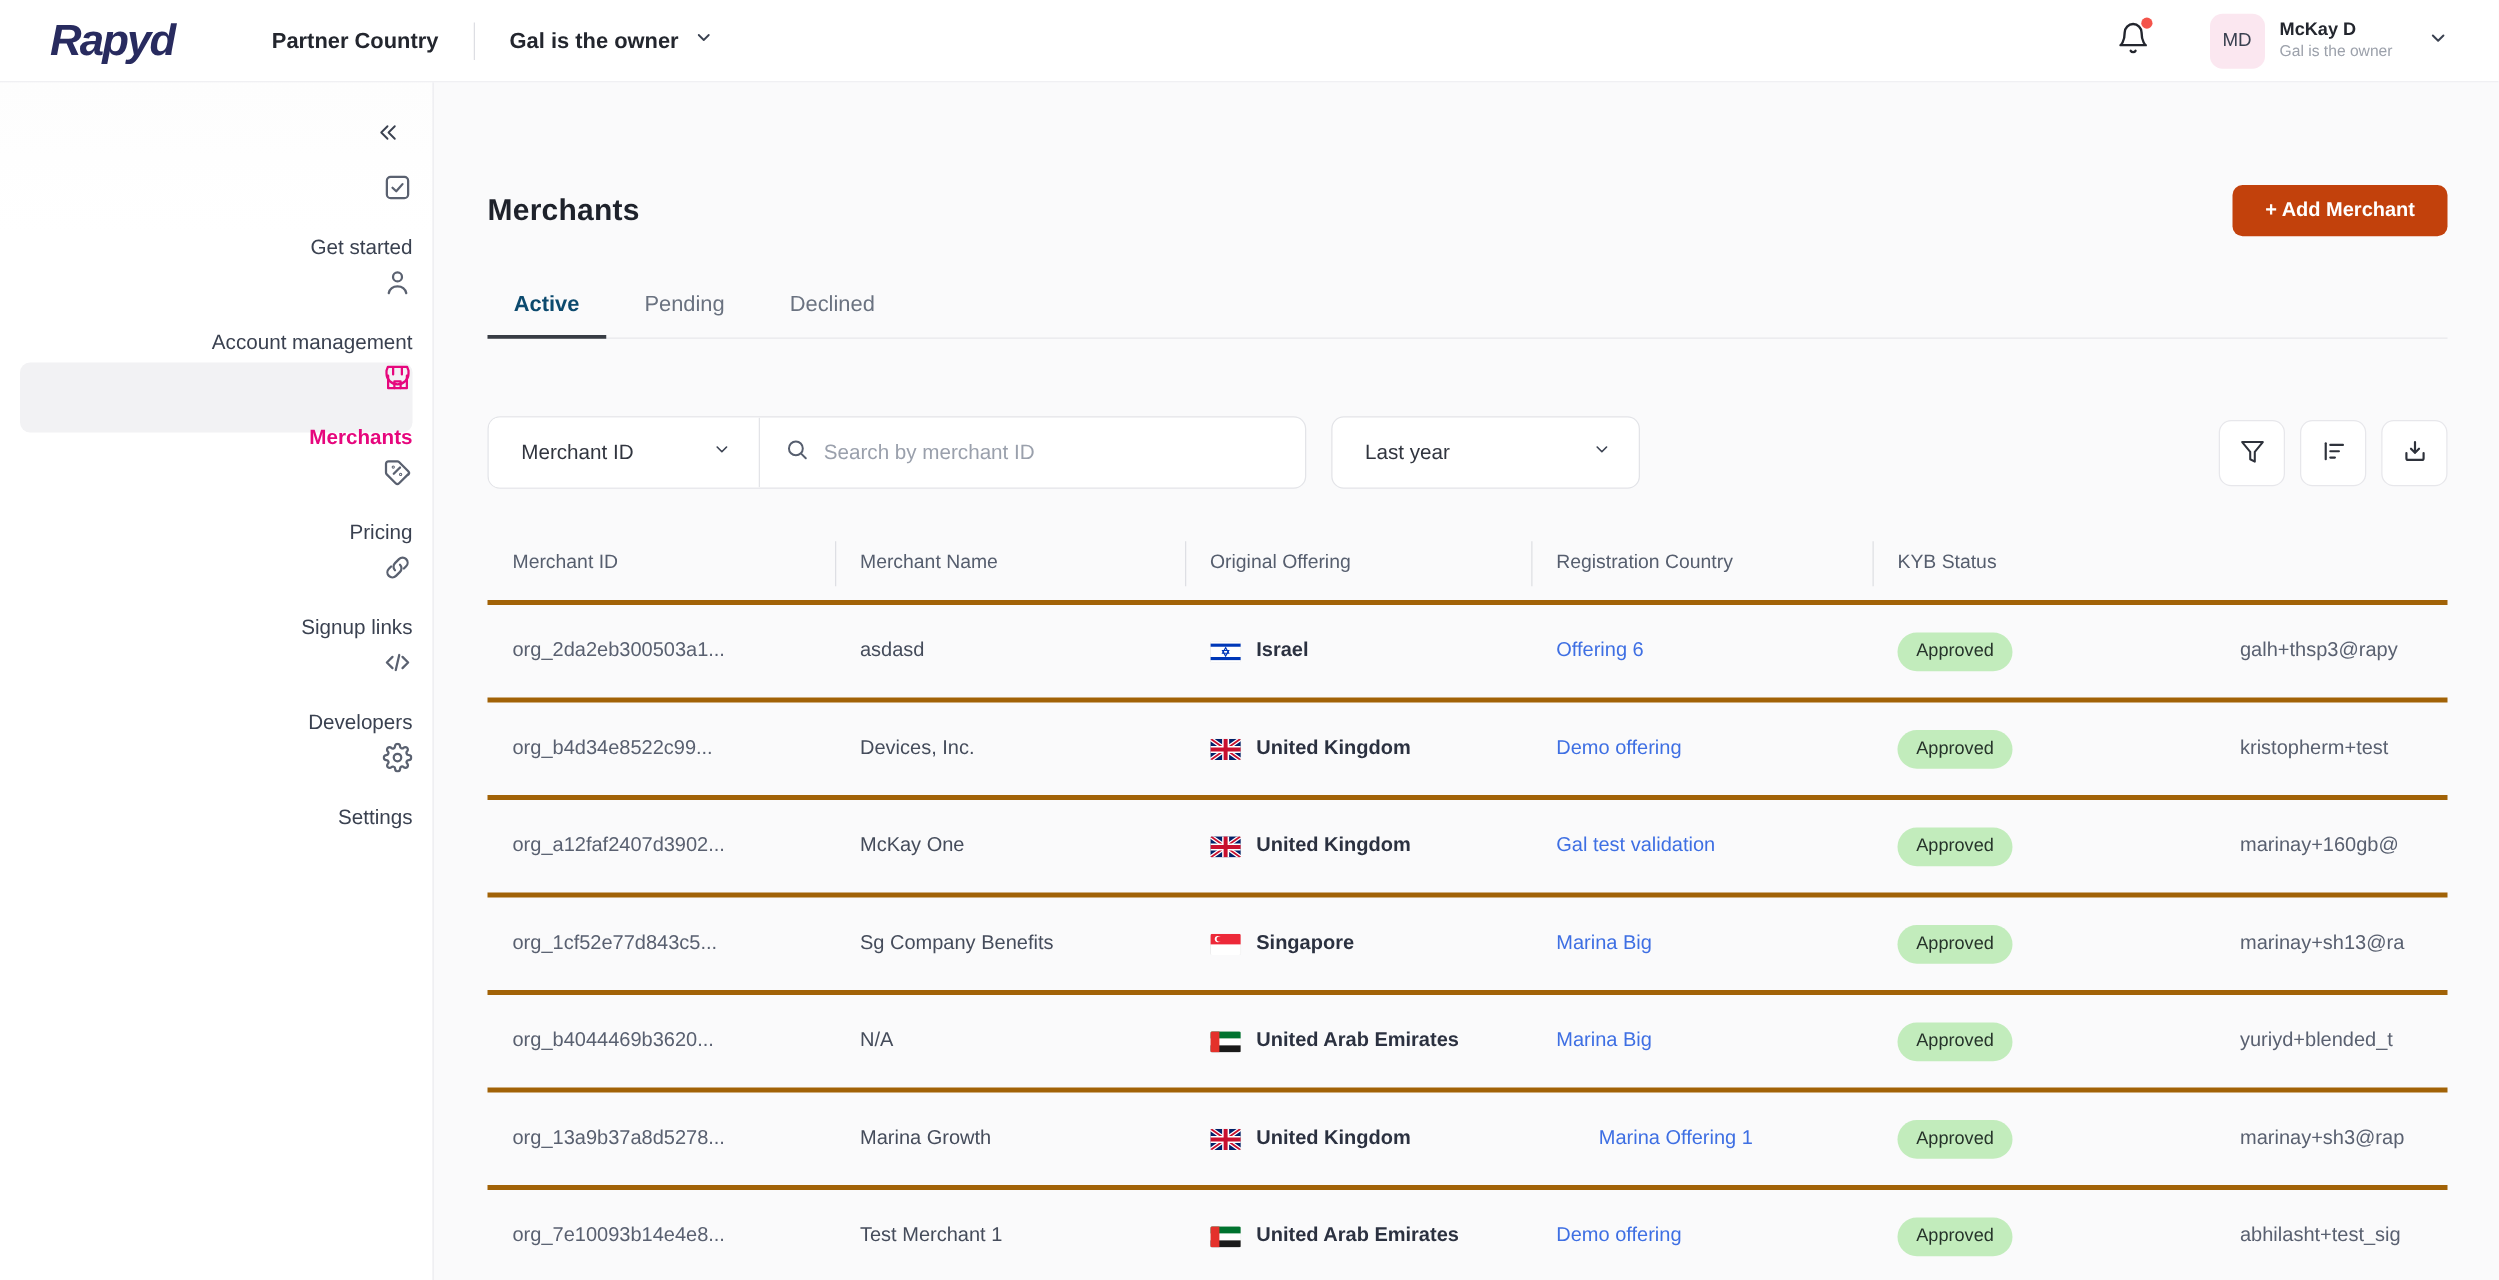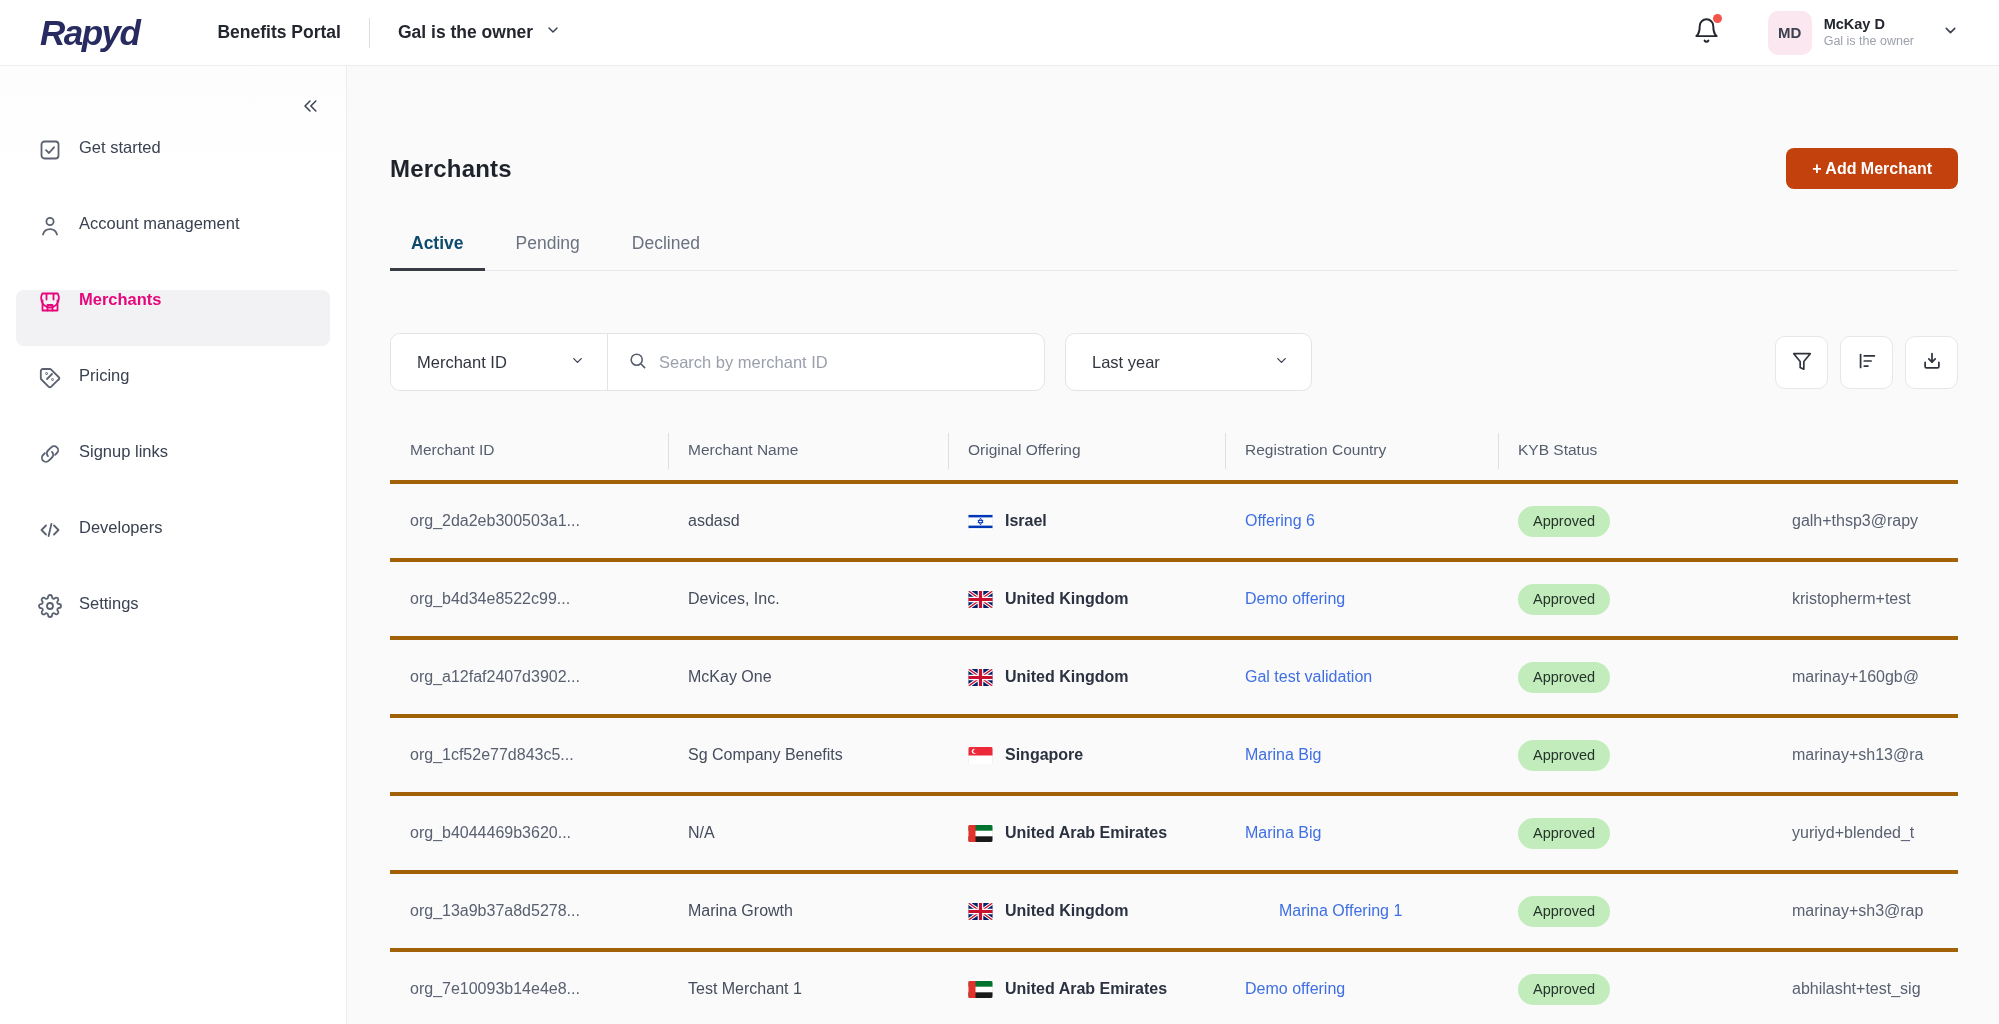--- a/index.html
+++ b/index.html
@@ -26,42 +26,42 @@
   .v-div { width: 1px; height: 30px; background: #DDDEE3; margin: 0 28px 0 28px; }
   .owner-select { display: flex; align-items: center; gap: 12px; cursor: pointer; }
   .owner-select span { font-size: 17.5px; font-weight: 600; color: #23262E; }
   .topbar-right { display: flex; align-items: center; }
   .bell { position: relative; cursor: pointer; margin-right: 48px; display: flex; }
   .bell .dot { position: absolute; top: -3px; right: -2px; width: 9px; height: 9px; border-radius: 50%; }
   .user { display: flex; align-items: center; cursor: pointer; }
   .avatar {
     width: 44px; height: 44px; border-radius: 10px; background: #FBE7F0;
     display: flex; align-items: center; justify-content: center;
-    font-size: 15px; font-weight: 700; color: #3A4150;
+    font-size: 15px; font-weight: 400; color: #3A4150;
   }
   .user-text { margin-left: 12px; margin-right: 28px; }
   .user-name { font-size: 14.5px; font-weight: 700; color: #23262E; line-height: 1.25; }
   .user-role { font-size: 12.5px; color: #9CA1AB; line-height: 1.3; }
 
   
   .body-row { flex: 1; display: flex; min-height: 0; }
   .sidebar {
     width: 347px; flex: 0 0 347px; background: #fff;
     border-right: 1px solid #ECECEF; position: relative;
     background: linear-gradient(180deg, #fdfdfd 0%, #ffffff 120px);
   }
   .collapse {
     position: absolute; top: 26px; right: 22px; background: none; border: none;
     cursor: pointer; color: #3A4150; padding: 4px;
   }
   .side-menu { padding: 72px 16px 0 16px; display: flex; flex-direction: column; }
   .side-item {
     height: 56px; margin-bottom: 20px; border-radius: 8px;
-    display: flex; align-items: flex-start; padding-left: 22px; gap: 17px;
-    font-size: 16.5px; color: #3A4150; cursor: pointer;
+    display: flex; align-items: flex-end; padding-left: 22px; gap: 27px;
+    font-size: 16.5px; color: #3A4150; cursor: pointer; flex-direction: column;
   }
   .side-item .icn { display: flex; color: #5A6170; }
   .side-item.active { background: #F2F2F4; color: #E6077D; font-weight: 700; }
   .side-item.active .icn { color: #E6077D; }
 
   .main { flex: 1; min-width: 0; background: #FAFAFB; padding: 0 41px 0 43px; overflow: hidden; }
 
   
   .page-head { margin-top: 82px; display: flex; align-items: center; justify-content: space-between; }
   .page-title { font-size: 24px; font-weight: 700; color: #1E222B; letter-spacing: .2px; }
@@ -138,21 +138,21 @@
   .foot-strip { height: 26px; background: #F2F2F4; margin: 0 -41px 0 -43px; }
 </style>
 </head>
 <body>
 
 <div class="app">
 
   <header class="topbar">
     <div class="topbar-left">
       <div class="logo" style="color: rgb(40, 43, 95);">Rapyd</div>
-      <div class="portal-title">Benefits Portal</div>
+      <div class="portal-title">Partner Country</div>
       <div class="v-div"></div>
       <div class="owner-select">
         <span>Gal is the owner</span>
         <span class="icn">
           <svg width="16" height="16" viewBox="0 0 24 24" fill="none" stroke="#3A4150" stroke-width="2.2" stroke-linecap="round" stroke-linejoin="round">
               <polyline points="6 9 12 15 18 9"></polyline>
             </svg>
         </span>
       </div>
     </div>

